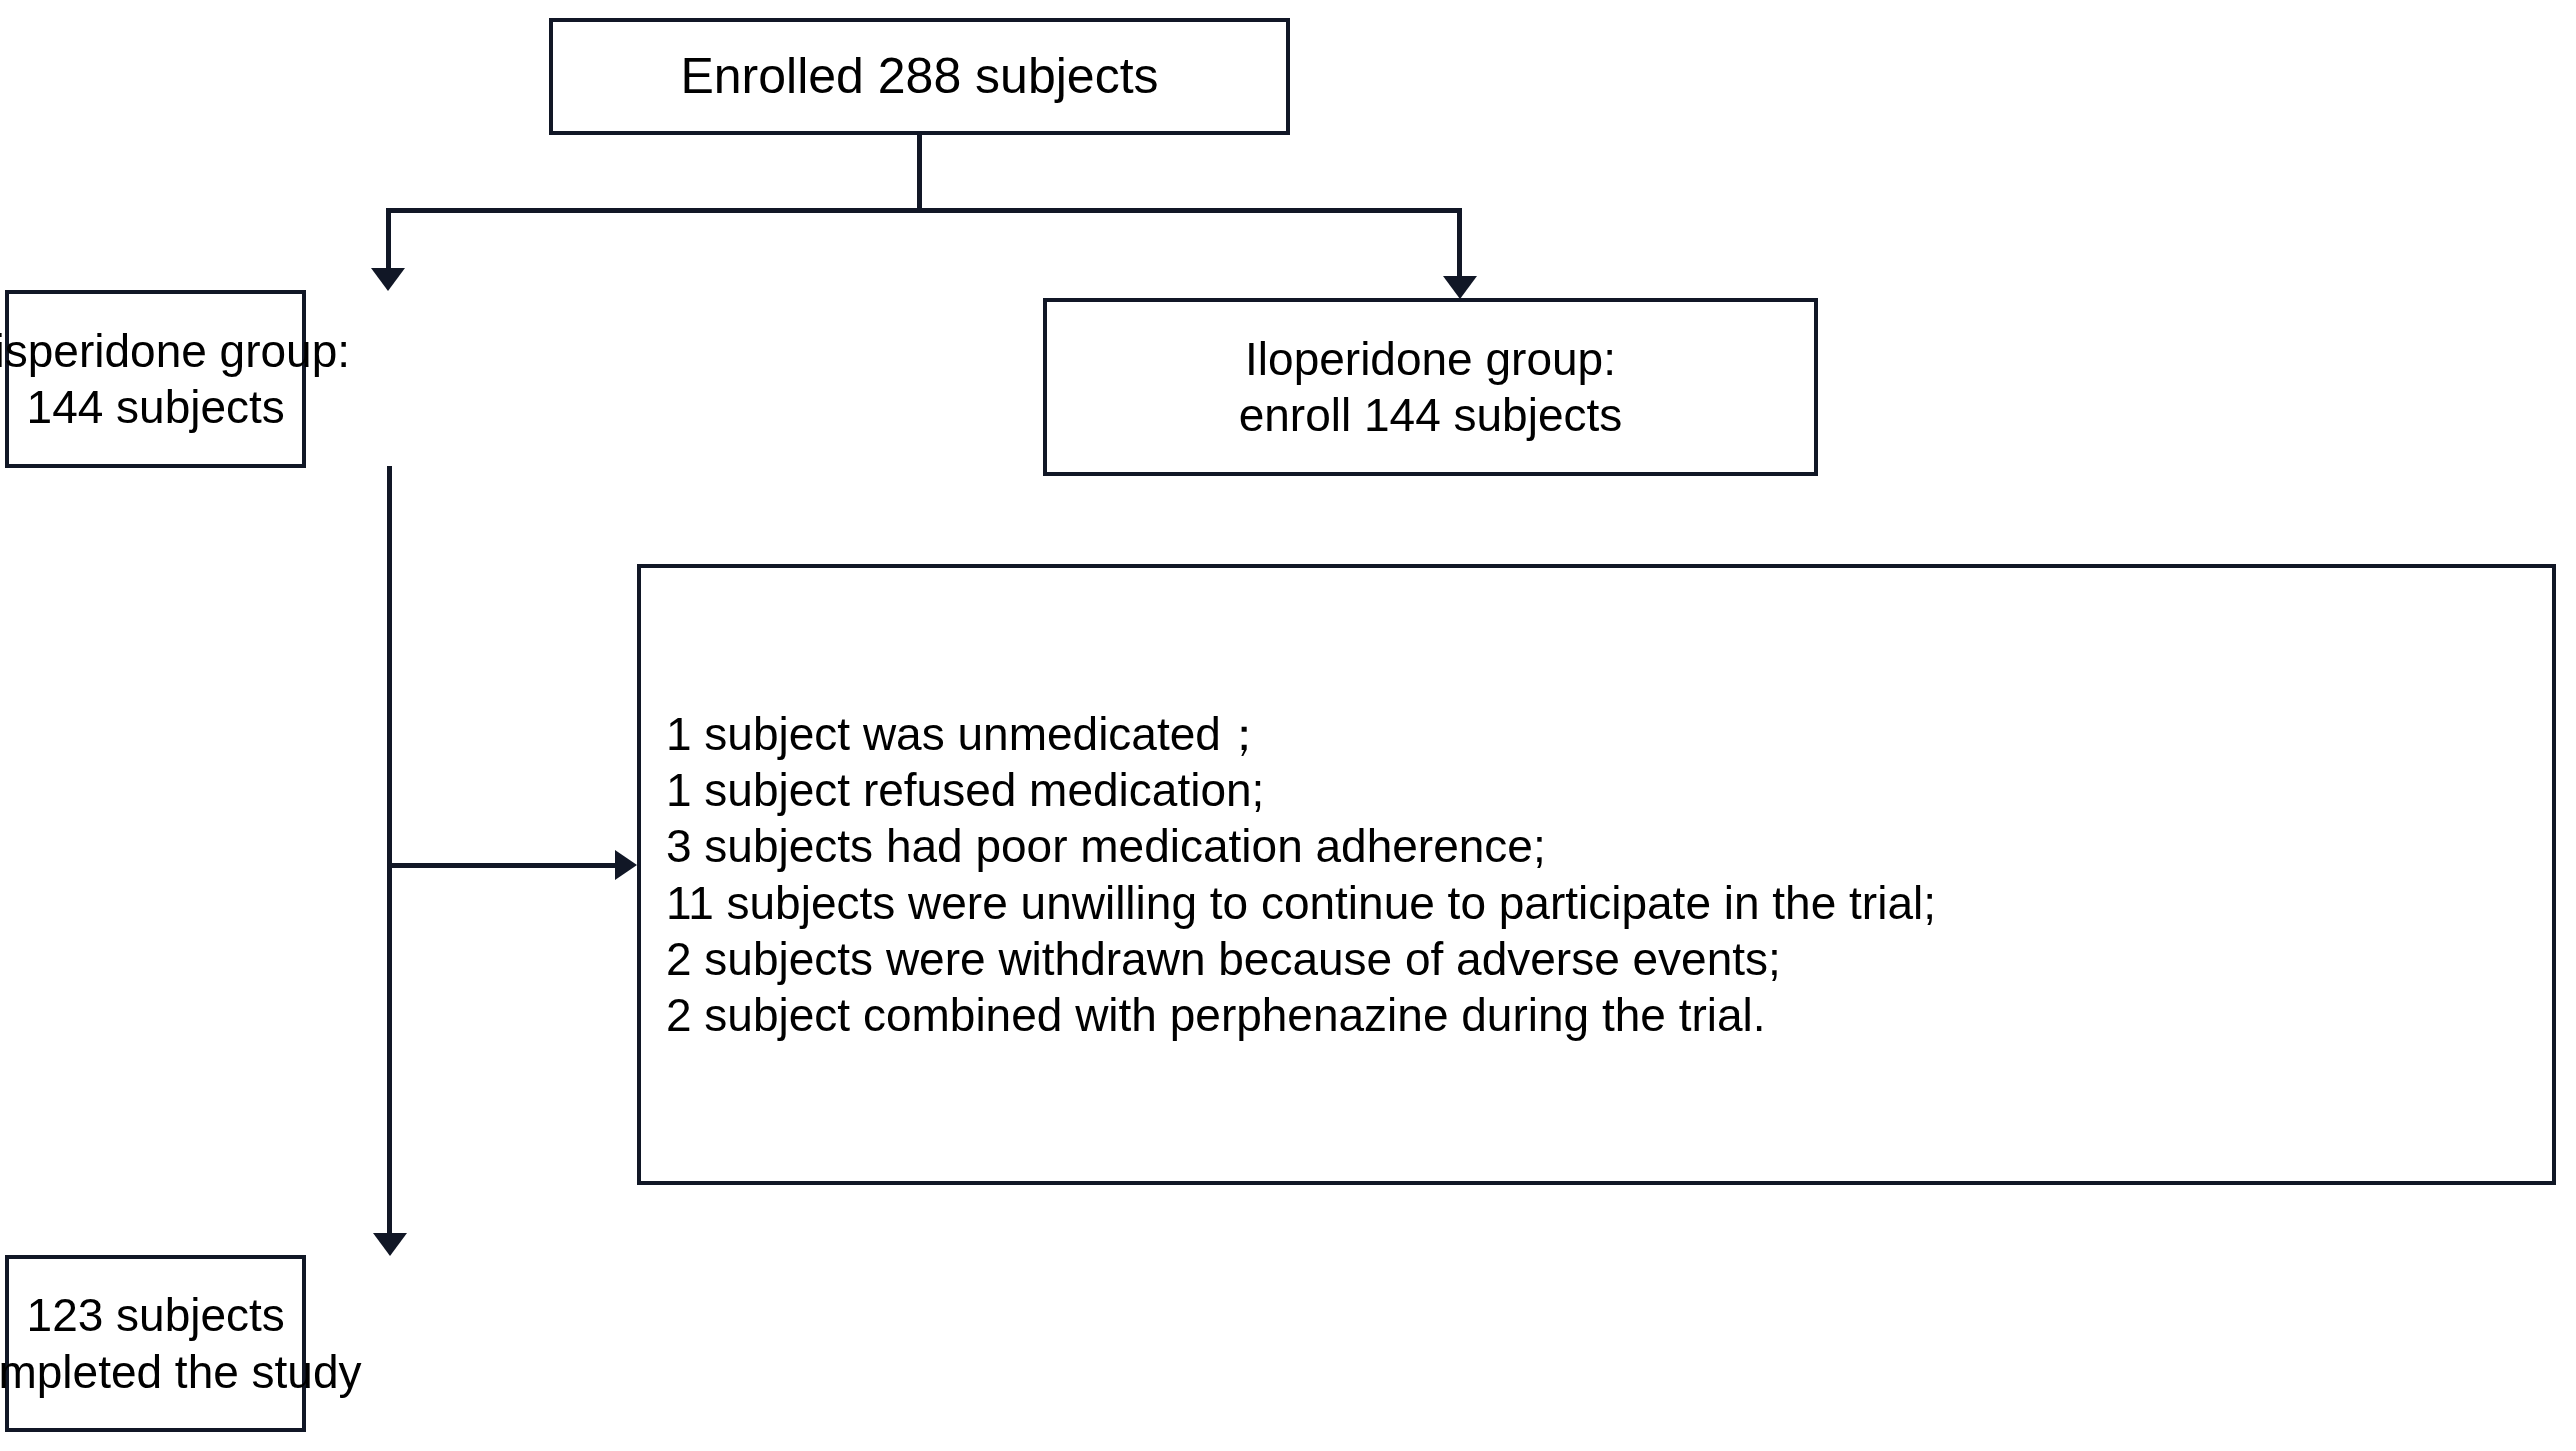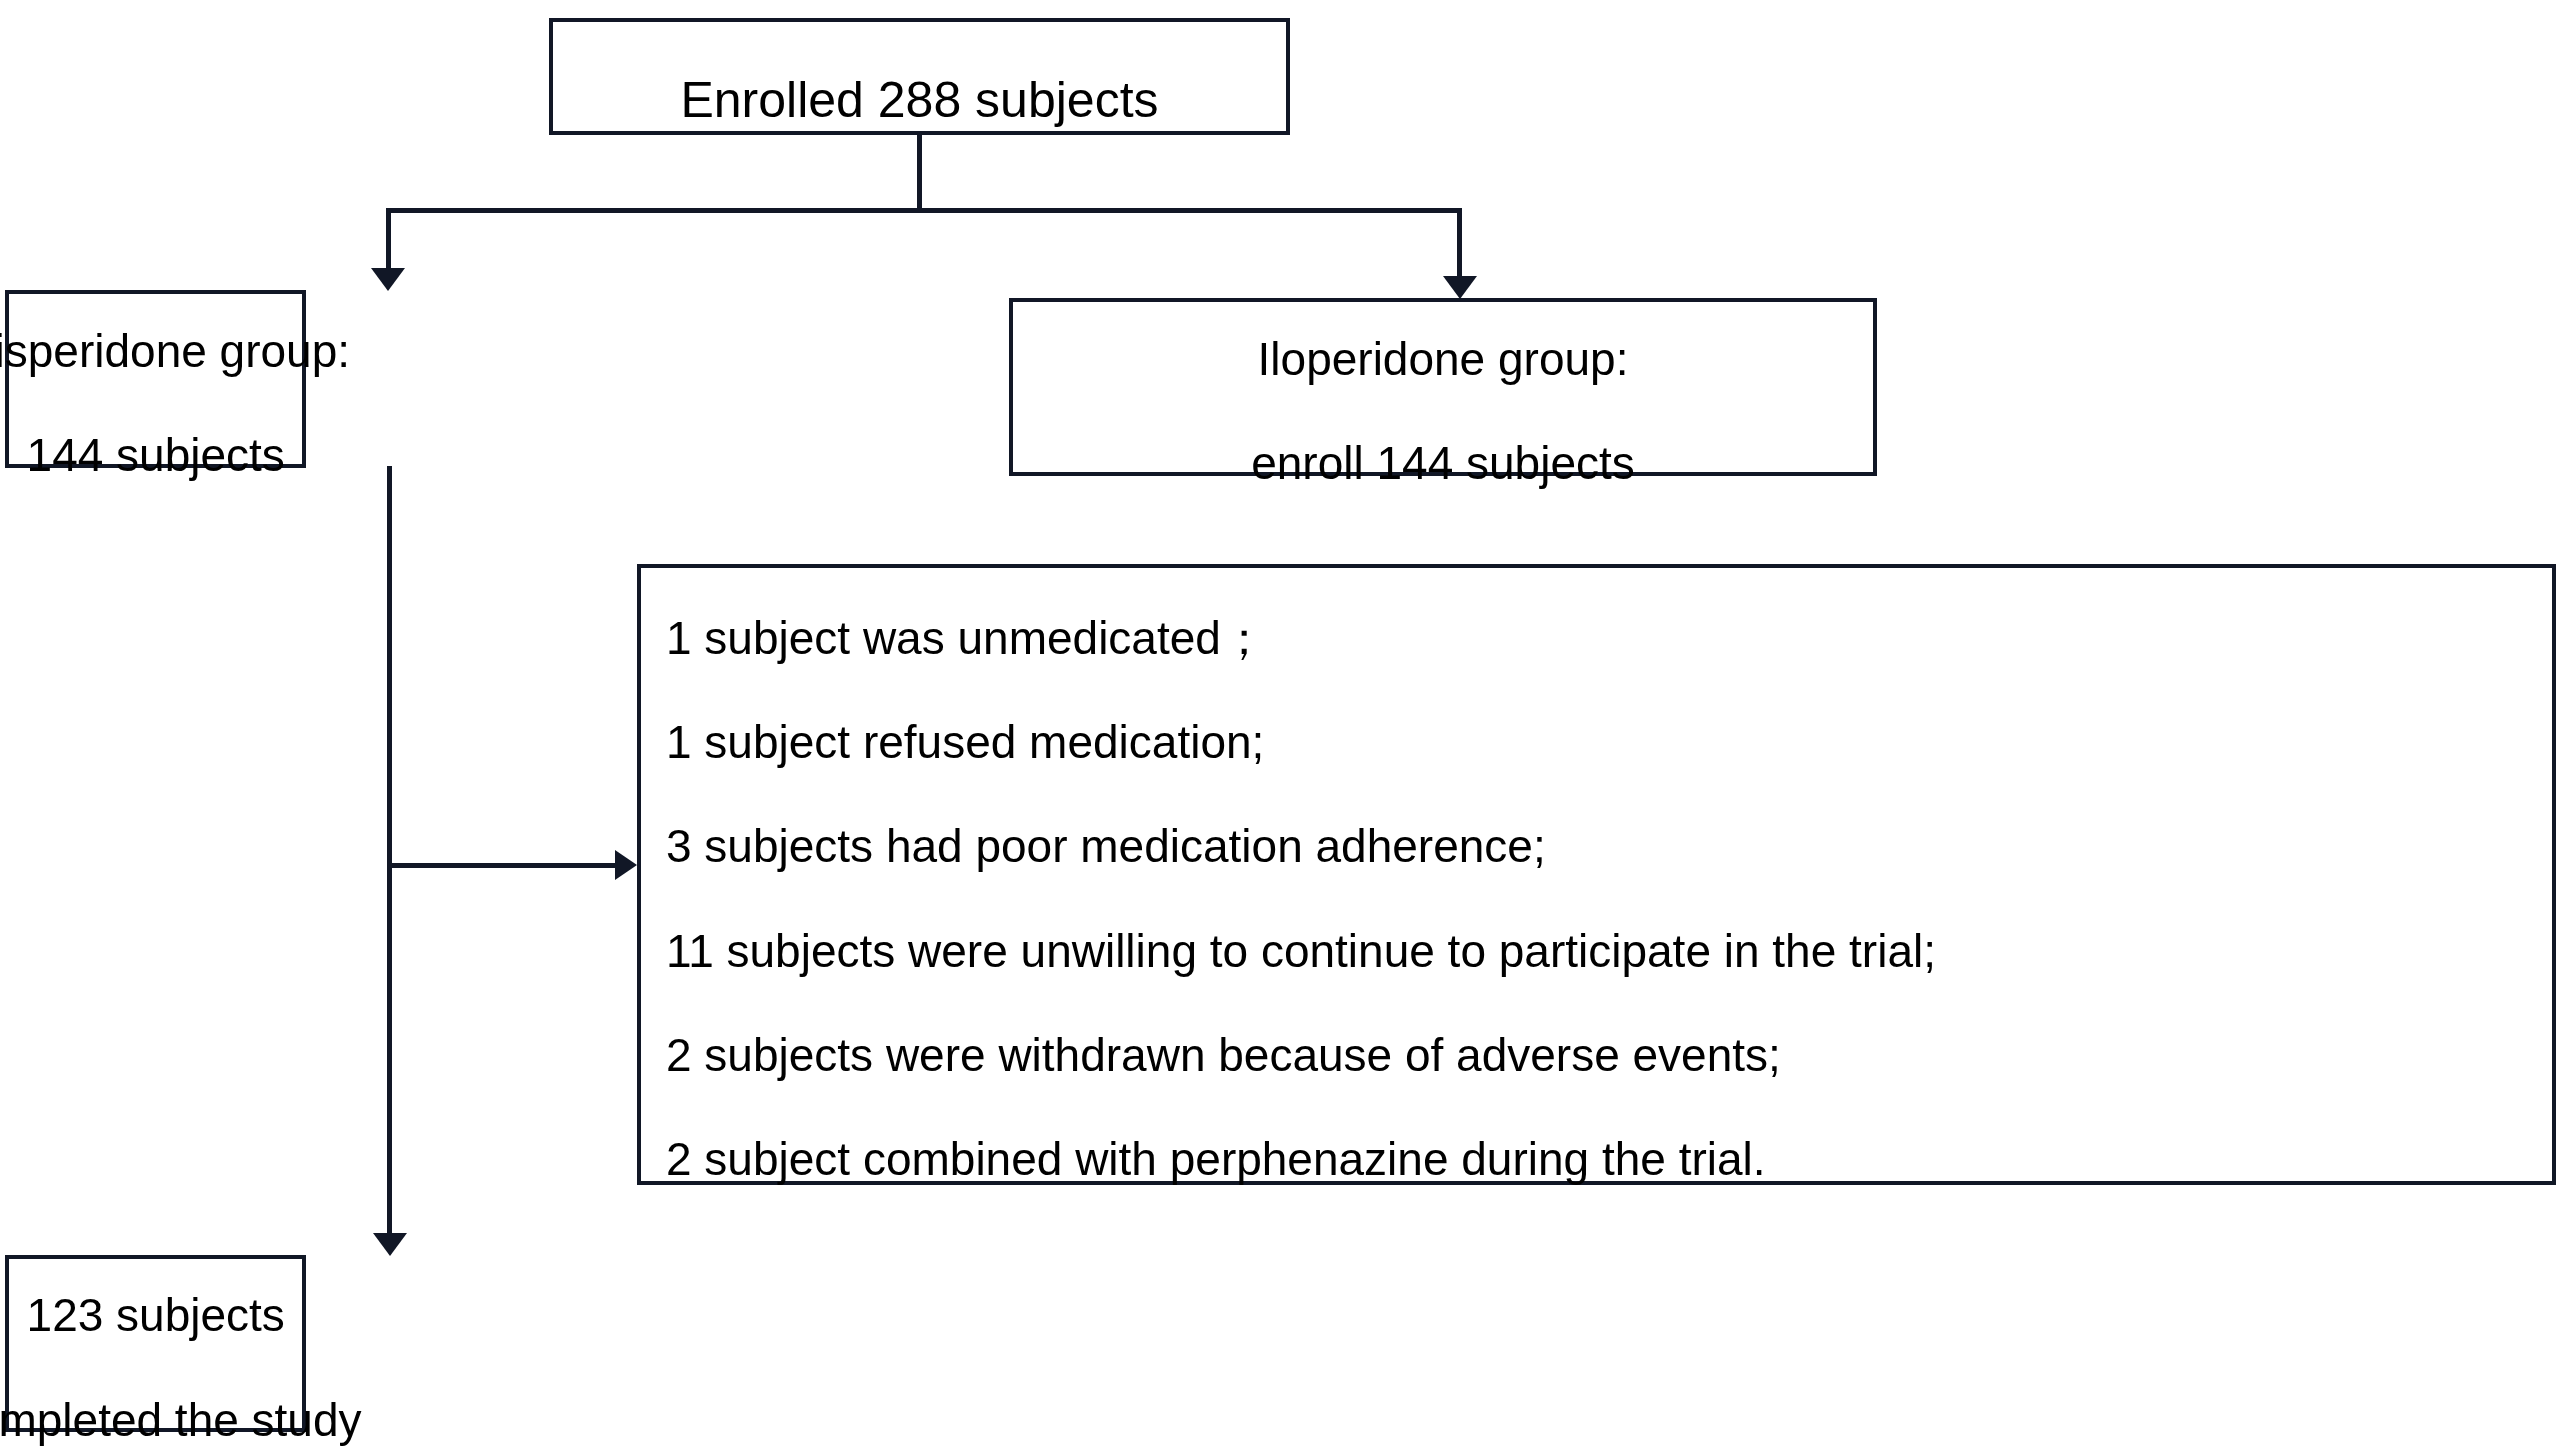--- a/index.html
+++ b/index.html
@@ -24,33 +24,32 @@
     display: flex;
     flex-direction: column;
     align-items: center;
     justify-content: center;
     color: #000000;
     line-height: 1.22;
   }
   .node .line {
     white-space: pre;
     display: block;
-    margin-top: 48px;
   }
   
   #node-enrolled {
     left: 549px;  top: 18px;   width: 741px; height: 117px;
     font-size: 50px;
   }
   #node-risperidone {
     left: 5.2px;    top: 290px;  width: 301px;  height: 178px;
     font-size: 46px;
   }
   #node-iloperidone {
-    left: 1009px; top: 298px;  width: 868px; height: 178px;
+    left: 1043px; top: 298px;  width: 775px; height: 178px;
     font-size: 46px;
   }
   #node-dropouts {
     left: 637px;  top: 564px;  width: 1919px; height: 621px;
     font-size: 46px;
     align-items: flex-start;
     justify-content: center;
     padding-left: 25px;
     padding-right: 6px;
   }

